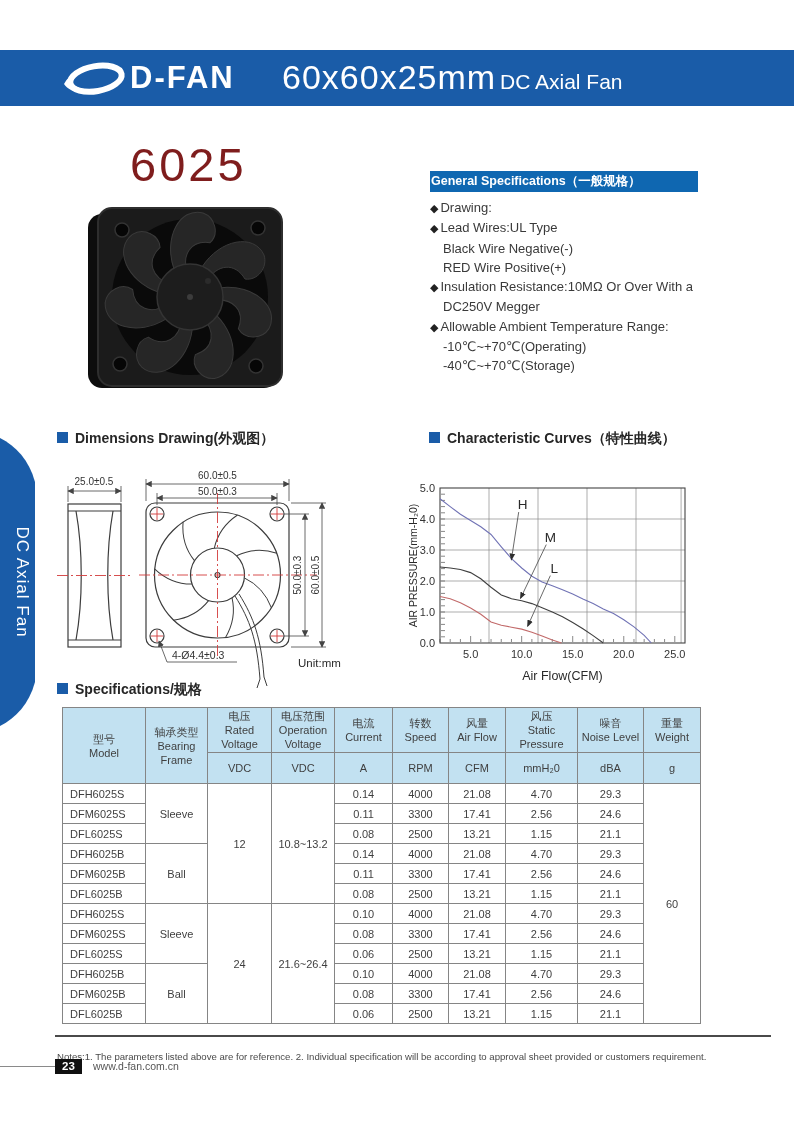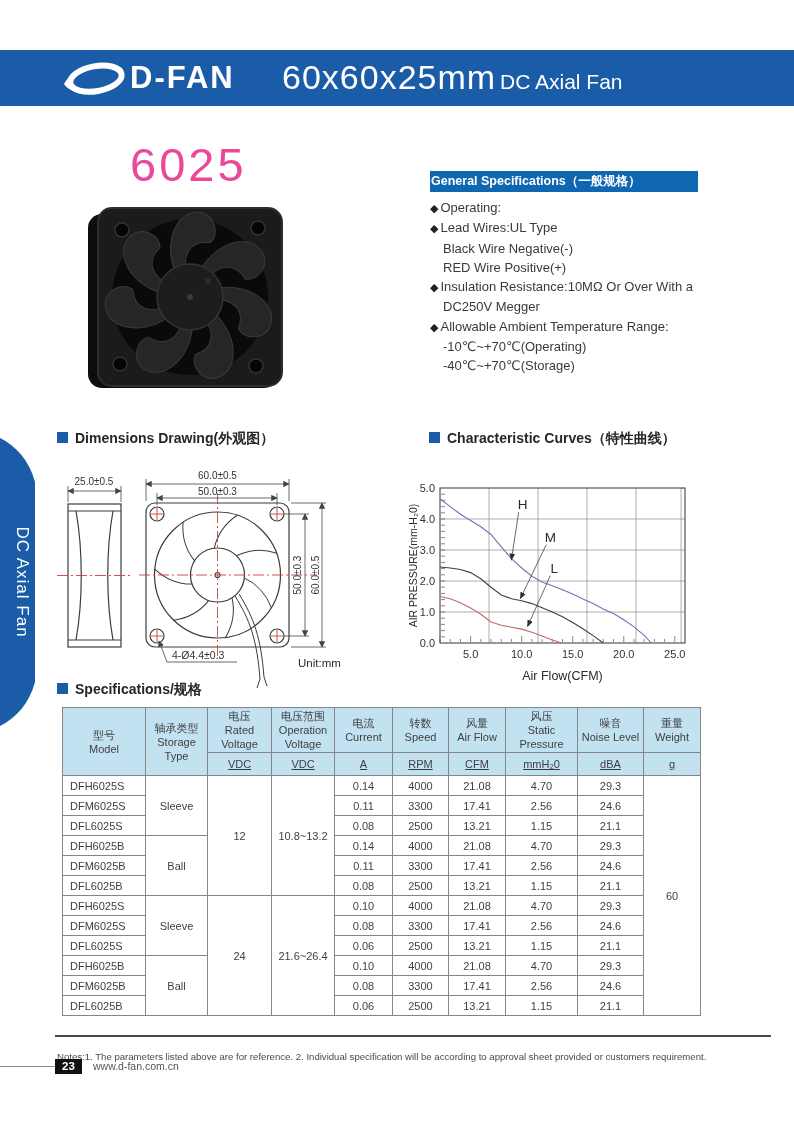--- a/index.html
+++ b/index.html
@@ -5,38 +5,38 @@
   html,body{margin:0;padding:0;background:#e8e8e8;}
   .page{position:relative;width:794px;height:1123px;background:#ffffff;overflow:hidden;
         font-family:"Liberation Sans","DejaVu Sans",sans-serif;color:#3a3a3a;}
   .abs{position:absolute;}
   
   .topbar{left:0;top:50px;width:794px;height:56px;background:#1a5ca8;}
   .brand-text{left:130px;top:60px;font-size:31px;font-weight:bold;color:#fff;letter-spacing:2px;}
   .size-text{left:282px;top:58px;font-size:34px;color:#fff;letter-spacing:1px;}
   .subtitle-text{left:500px;top:70px;font-size:21px;color:#fff;}
   
-  .model-big{left:130px;top:137px;font-size:47px;color:#ec4899;letter-spacing:3px;}
+  .model-big{left:130px;top:137px;font-size:47px;color:#7f1d1d;letter-spacing:3px;}
   
   .gs-bar{left:430px;top:171px;width:268px;height:21px;background:#0f67b1;color:#fff;
           font-size:12.5px;font-weight:bold;line-height:21px;padding-left:1px;box-sizing:border-box;}
   .gs-list{left:430px;top:198px;width:330px;font-size:13px;line-height:19.3px;color:#3a3a3a;}
   .gs-line{white-space:nowrap;}
   .gs-line .dmd{font-size:11px;margin-right:2px;color:#222;}
   .gs-line.ind{padding-left:13px;}
   
   .sec-head{font-size:14px;font-weight:bold;color:#262626;}
   .sec-sq{display:inline-block;width:11px;height:11px;background:#1a5ca8;margin-right:7px;}
   
   .spec-table{left:62px;top:707px;border-collapse:collapse;table-layout:fixed;}
   .spec-table th,.spec-table td{border:1px solid #858585;font-weight:normal;
       font-size:11px;text-align:center;padding:0;color:#3f3f3f;overflow:hidden;}
   .spec-table thead th{background:#c2e1f1;}
   .spec-table .h-main{height:45px;line-height:14px;}
-  .spec-table .h-unit{height:23px;text-decoration:underline;}
+  .spec-table .h-unit{height:31px;}
   .spec-table tbody tr{height:20px;}
   .spec-table td.model-cell{text-align:left;padding-left:7px;}
   
   .notes-rule{left:55px;top:1035px;width:716px;height:2px;background:#4a4a4a;}
   .notes-text{left:57px;top:1051px;font-size:9.6px;color:#4a4a4a;}
   .page-badge{left:55px;top:1059px;width:27px;height:15px;background:#101010;color:#fff;
               font-size:11.5px;font-weight:bold;text-align:center;line-height:15px;}
   .badge-line{left:0;top:1066px;width:55px;height:1px;background:#8a8a8a;}
   .site-text{left:93px;top:1060px;font-size:10.5px;color:#555;}
   svg text{font-family:"Liberation Sans","DejaVu Sans",sans-serif;}
@@ -85,21 +85,21 @@
       <use href="#pb" transform="rotate(257)"></use>
       <use href="#pb" transform="rotate(308.4)"></use>
       <circle r="33" fill="#1d1d1d" stroke="#343434" stroke-width="1.5"></circle>
       <circle r="3" fill="#3c3c3c"></circle>
       <circle cx="18" cy="-16" r="3" fill="#2b2b2b"></circle>
     </g>
   </svg>
 
   <div class="abs gs-bar">General Specifications（一般规格）</div>
   <div class="abs gs-list">
-    <div class="gs-line"><span class="dmd">◆</span><span>Operating:</span></div>
+    <div class="gs-line"><span class="dmd">◆</span><span>Drawing:</span></div>
     <div class="gs-line"><span class="dmd">◆</span><span>Lead Wires:UL Type</span></div>
     <div class="gs-line ind"><span>Black Wire Negative(-)</span></div>
     <div class="gs-line ind"><span>RED Wire Positive(+)</span></div>
     <div class="gs-line"><span class="dmd">◆</span><span>Insulation Resistance:10MΩ Or Over With a</span></div>
     <div class="gs-line ind"><span>DC250V Megger</span></div>
     <div class="gs-line"><span class="dmd">◆</span><span>Allowable Ambient Temperature Range:</span></div>
     <div class="gs-line ind"><span>-10℃~+70℃(Operating)</span></div>
     <div class="gs-line ind"><span>-40℃~+70℃(Storage)</span></div>
   </div>
 
@@ -308,21 +308,21 @@
         <col style="width:57px">
     </colgroup>
     <thead>
       <tr class="h-main">
         <th rowspan="2">
             <div>型号</div>
             <div>Model</div>
           </th>
         <th rowspan="2">
             <div>轴承类型</div>
-            <div style="width:50px;margin:0 auto;">Storage Type</div>
+            <div style="width:50px;margin:0 auto;">Bearing Frame</div>
           </th>
         <th>
             <div>电压</div>
             <div style="width:46px;margin:0 auto;">Rated Voltage</div>
           </th>
         <th>
             <div>电压范围</div>
             <div style="width:60px;margin:0 auto;">Operation Voltage</div>
           </th>
         <th>

